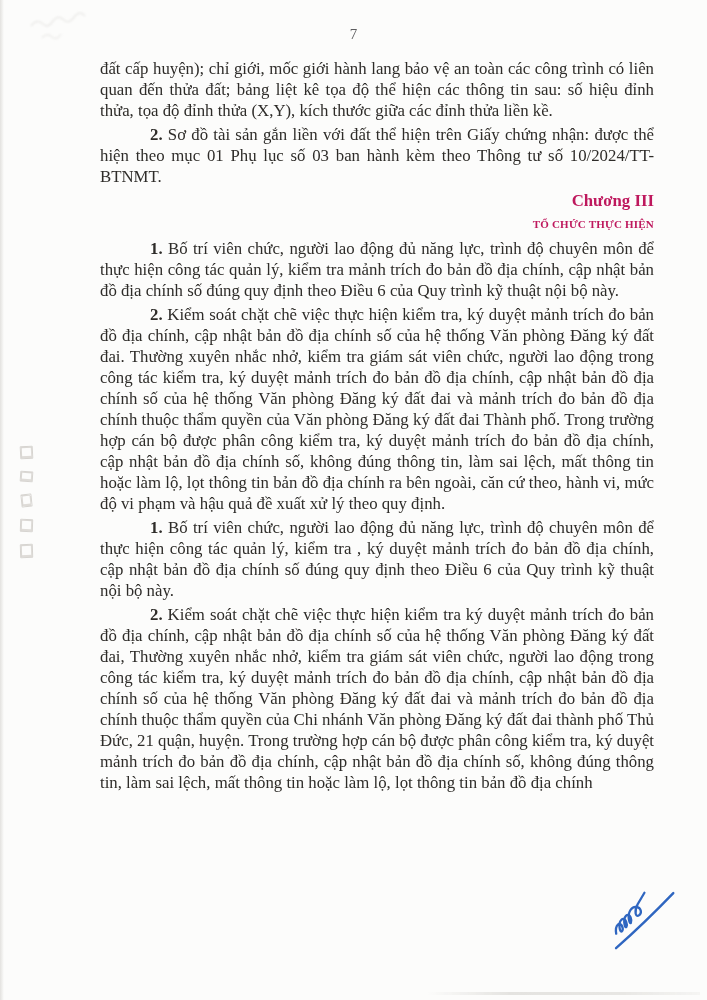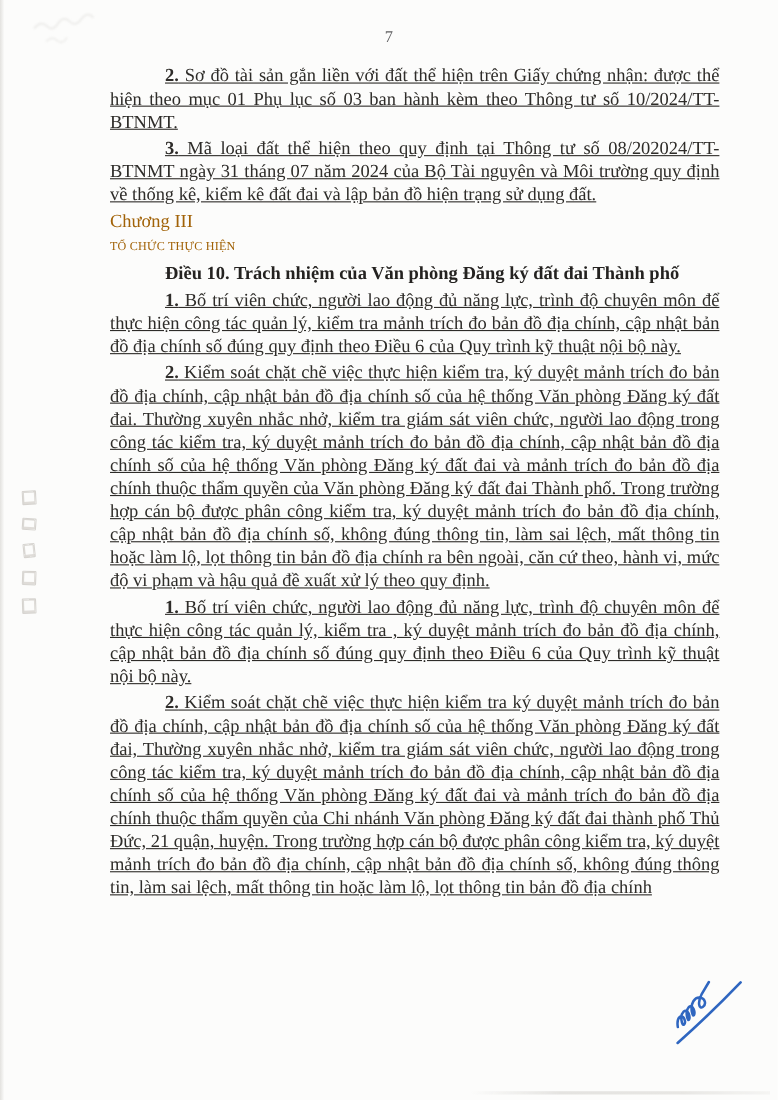--- a/index.html
+++ b/index.html
@@ -25,24 +25,24 @@
     font-size: 15px; color: #5d5d5f;
   }
   .content {
     position: absolute;
     left: 100px; top: 58px; width: 554px;
     font-size: 16.8px; line-height: 21px;
     color: #2e2c29;
     text-align: justify;
   }
   .content p { margin: 0 0 3px 0; }
-  p.indent { text-indent: 50px; text-decoration: underline; }
+  p.indent { text-indent: 50px; }
   .num { font-weight: bold; }
   .chapter-label, .chapter-title {
-    text-align: left; font-weight: normal; color: #a16207;
+    text-align: right; font-weight: bold; color: #be185d;
     margin: 4px 0 3px 0;
   }
   .chapter-title { font-size: 11px; letter-spacing: 0.2px; }
   .article-heading {
     font-weight: bold; color: #242220;
     text-indent: 50px; text-align: justify;
     margin: 4px 0 3px 0;
   }
   
   .smudge-topleft {
@@ -96,29 +96,28 @@
   <div class="margin-marks">
     <div class="mark"></div>
     <div class="mark"></div>
     <div class="mark"></div>
     <div class="mark"></div>
     <div class="mark"></div>
   </div>
 
   <div class="content">
 
+    <p><span>đất cấp huyện); chỉ giới, mốc giới hành lang bảo vệ an toàn các công trình có liên quan đến thửa đất; bảng liệt kê tọa độ thể hiện các thông tin sau: số hiệu đỉnh thửa, tọa độ đỉnh thửa (X,Y), kích thước giữa các đỉnh thửa liền kề.</span></p>
 
     <p class="indent"><span class="num">2.</span><span> Sơ đồ tài sản gắn liền với đất thể hiện trên Giấy chứng nhận: được thể hiện theo mục 01 Phụ lục số 03 ban hành kèm theo Thông tư số 10/2024/TT-BTNMT.</span></p>
 
-    <p class="indent"><span class="num">3.</span><span> Mã loại đất thể hiện theo quy định tại Thông tư số 08/202024/TT-BTNMT ngày 31 tháng 07 năm 2024 của Bộ Tài nguyên và Môi trường quy định về thống kê, kiểm kê đất đai và lập bản đồ hiện trạng sử dụng đất.</span></p>
 
     <p class="chapter-label">Chương III</p>
     <p class="chapter-title">TỔ CHỨC THỰC HIỆN</p>
 
-    <p class="article-heading">Điều 10. Trách nhiệm của Văn phòng Đăng ký đất đai Thành phố</p>
 
     <p class="indent"><span class="num">1.</span><span> Bố trí viên chức, người lao động đủ năng lực, trình độ chuyên môn để thực hiện công tác quản lý, kiểm tra mảnh trích đo bản đồ địa chính, cập nhật bản đồ địa chính số đúng quy định theo Điều 6 của Quy trình kỹ thuật nội bộ này.</span></p>
 
     <p class="indent"><span class="num">2.</span><span> Kiểm soát chặt chẽ việc thực hiện kiểm tra, ký duyệt mảnh trích đo bản đồ địa chính, cập nhật bản đồ địa chính số của hệ thống Văn phòng Đăng ký đất đai. Thường xuyên nhắc nhở, kiểm tra giám sát viên chức, người lao động trong công tác kiểm tra, ký duyệt mảnh trích đo bản đồ địa chính, cập nhật bản đồ địa chính số của hệ thống Văn phòng Đăng ký đất đai và mảnh trích đo bản đồ địa chính thuộc thẩm quyền của Văn phòng Đăng ký đất đai Thành phố. Trong trường hợp cán bộ được phân công kiểm tra, ký duyệt mảnh trích đo bản đồ địa chính, cập nhật bản đồ địa chính số, không đúng thông tin, làm sai lệch, mất thông tin hoặc làm lộ, lọt thông tin bản đồ địa chính ra bên ngoài, căn cứ theo, hành vi, mức độ vi phạm và hậu quả đề xuất xử lý theo quy định.</span></p>
 
 
     <p class="indent"><span class="num">1.</span><span> Bố trí viên chức, người lao động đủ năng lực, trình độ chuyên môn để thực hiện công tác quản lý, kiểm tra , ký duyệt mảnh trích đo bản đồ địa chính, cập nhật bản đồ địa chính số đúng quy định theo Điều 6 của Quy trình kỹ thuật nội bộ này.</span></p>
 
     <p class="indent"><span class="num">2.</span><span> Kiểm soát chặt chẽ việc thực hiện kiểm tra ký duyệt mảnh trích đo bản đồ địa chính, cập nhật bản đồ địa chính số của hệ thống Văn phòng Đăng ký đất đai, Thường xuyên nhắc nhở, kiểm tra giám sát viên chức, người lao động trong công tác kiểm tra, ký duyệt mảnh trích đo bản đồ địa chính, cập nhật bản đồ địa chính số của hệ thống Văn phòng Đăng ký đất đai và mảnh trích đo bản đồ địa chính thuộc thẩm quyền của Chi nhánh Văn phòng Đăng ký đất đai thành phố Thủ Đức, 21 quận, huyện. Trong trường hợp cán bộ được phân công kiểm tra, ký duyệt mảnh trích đo bản đồ địa chính, cập nhật bản đồ địa chính số, không đúng thông tin, làm sai lệch, mất thông tin hoặc làm lộ, lọt thông tin bản đồ địa chính</span></p>
 

